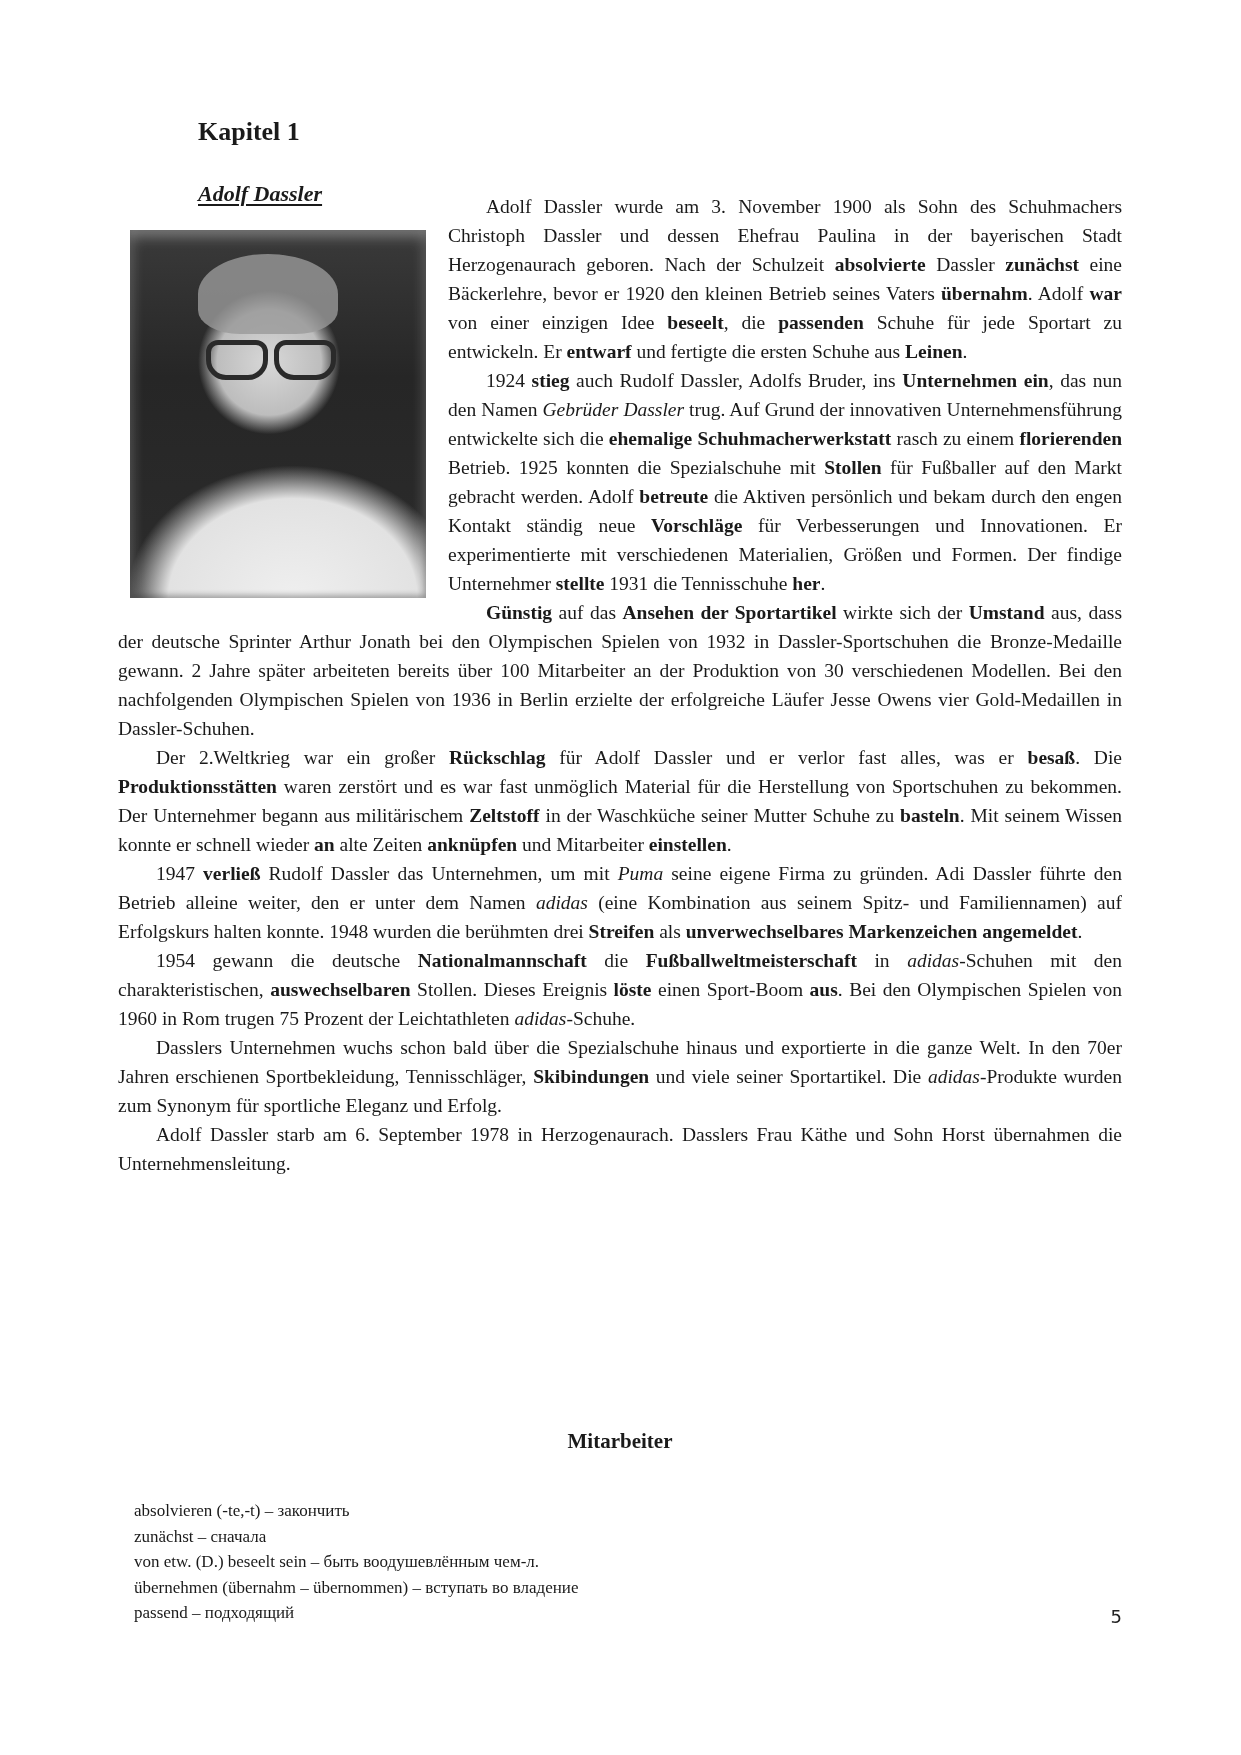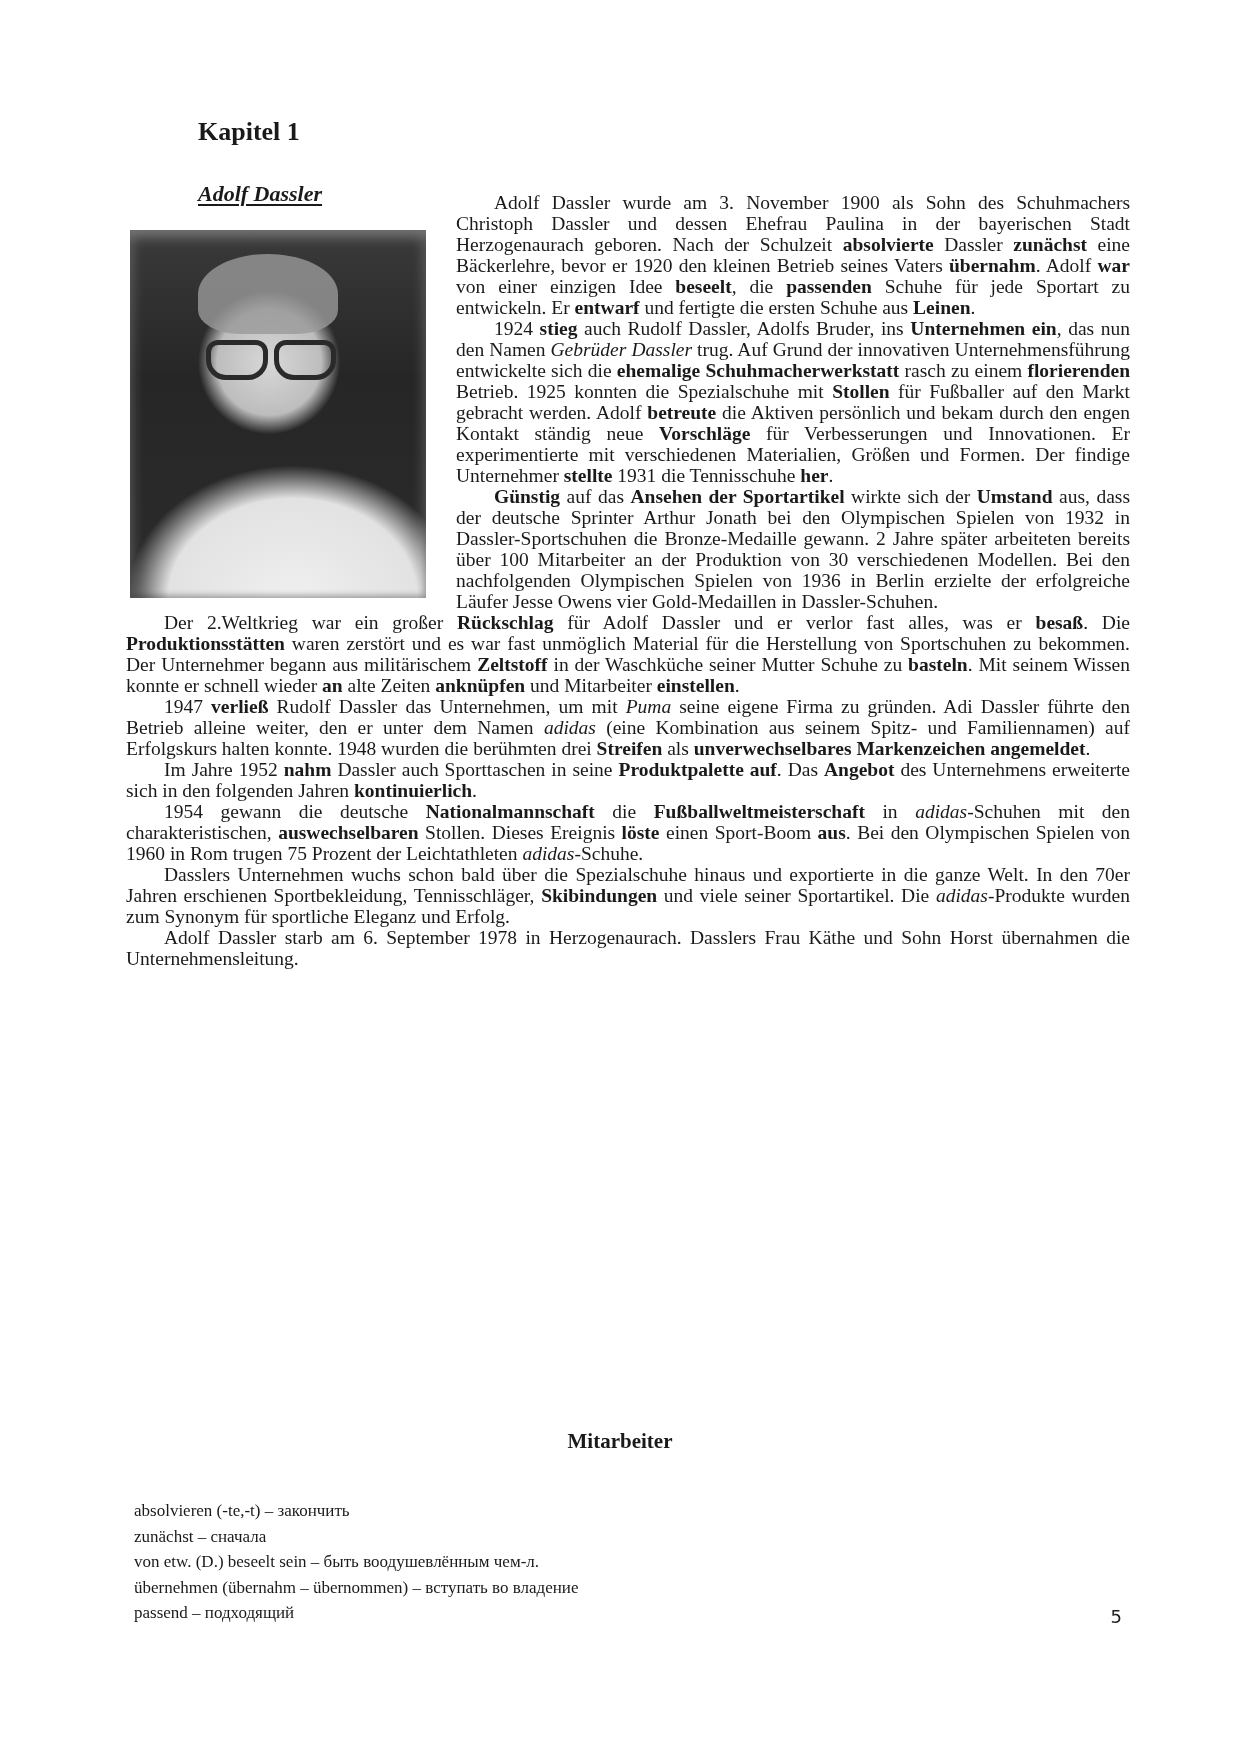--- a/index.html
+++ b/index.html
@@ -35,21 +35,21 @@
     position: absolute; left: 72px; top: 104px; width: 140px; height: 40px;
   }
   .photo .glasses::before, .photo .glasses::after {
     content: ""; position: absolute; top: 6px; width: 52px; height: 30px;
     border: 5px solid #2a2a2a; border-radius: 12px 12px 20px 20px;
   }
   .photo .glasses::before { left: 4px; }
   .photo .glasses::after { left: 72px; }
   .body-text {
     position: absolute; left: 0; top: 192px; width: 1004px;
-    font-size: 19.5px; line-height: 21px; text-align: justify; margin-left: 8px;
+    font-size: 19.5px; line-height: 29px; text-align: justify;
   }
   .float-spacer { float: left; width: 330px; height: 414px; }
   .body-text p { margin: 0; text-indent: 38px; }
   .body-text b { font-weight: bold; }
   .body-text i { font-style: italic; }
   .wortschatz-title {
     position: absolute; top: 1428px; left: 0; width: 1004px; text-align: center;
     font-weight: bold; font-size: 21px; line-height: 26px;
   }
   .vocab-list {
@@ -73,21 +73,20 @@
     <div class="glasses"></div>
   </div>
 
   <div class="body-text" id="body-text">
     <div class="float-spacer"></div>
   <p><span>Adolf Dassler wurde am 3. November 1900 als Sohn des Schuhmachers Christoph Dassler und dessen Ehefrau Paulina in der bayerischen Stadt Herzogenaurach geboren. Nach der Schulzeit </span><b>absolvierte</b><span> Dassler </span><b>zunächst</b><span> eine Bäckerlehre, bevor er 1920 den kleinen Betrieb seines Vaters </span><b>übernahm</b><span>.  Adolf </span><b>war</b><span> von einer einzigen Idee </span><b>beseelt</b><span>, die </span><b>passenden</b><span> Schuhe für jede Sportart zu entwickeln. Er </span><b>entwarf</b><span> und fertigte die ersten Schuhe aus </span><b>Leinen</b><span>.</span></p>
       <p><span>1924 </span><b>stieg</b><span> auch Rudolf  Dassler, Adolfs Bruder, ins </span><b>Unternehmen ein</b><span>, das nun den Namen </span><i>Gebrüder Dassler</i><span> trug. Auf Grund der innovativen Unternehmensführung entwickelte sich die </span><b>ehemalige Schuhmacherwerkstatt</b><span> rasch zu einem </span><b>florierenden</b><span> Betrieb. 1925 konnten die Spezialschuhe mit </span><b>Stollen</b><span> für Fußballer auf den Markt gebracht  werden. Adolf </span><b>betreute</b><span> die Aktiven persönlich und bekam durch den engen Kontakt ständig neue </span><b>Vorschläge</b><span> für Verbesserungen und Innovationen. Er experimentierte mit verschiedenen Materialien, Größen und Formen. Der findige Unternehmer </span><b>stellte</b><span> 1931 die Tennisschuhe </span><b>her</b><span>.</span></p>
       <p><b>Günstig</b><span> auf das </span><b>Ansehen der Sportartikel</b><span> wirkte sich der </span><b>Umstand</b><span> aus, dass der deutsche Sprinter Arthur Jonath bei den Olympischen Spielen von 1932 in Dassler-Sportschuhen die Bronze-Medaille gewann. 2 Jahre später arbeiteten bereits über 100 Mitarbeiter an der Produktion von 30 verschiedenen Modellen.  Bei den nachfolgenden Olympischen Spielen von 1936 in Berlin erzielte der erfolgreiche Läufer Jesse Owens vier Gold-Medaillen in Dassler-Schuhen.</span></p>
       <p><span>Der 2.Weltkrieg war ein großer </span><b>Rückschlag</b><span> für Adolf Dassler und er verlor fast alles, was er </span><b>besaß</b><span>. Die </span><b>Produktionsstätten</b><span> waren zerstört und es war fast unmöglich Material für die Herstellung von Sportschuhen zu bekommen. Der Unternehmer begann aus militärischem </span><b>Zeltstoff</b><span> in der Waschküche seiner Mutter Schuhe zu </span><b>basteln</b><span>. Mit seinem Wissen konnte er schnell wieder </span><b>an</b><span> alte Zeiten </span><b>anknüpfen</b><span> und Mitarbeiter </span><b>einstellen</b><span>.</span></p>
       <p><span>1947 </span><b>verließ</b><span> Rudolf Dassler das Unternehmen, um mit </span><i>Puma</i><span> seine eigene Firma zu gründen. Adi Dassler führte den Betrieb alleine weiter, den er unter dem Namen </span><i>adidas</i><span> (eine Kombination aus seinem Spitz- und Familiennamen) auf Erfolgskurs halten konnte. 1948 wurden die berühmten drei </span><b>Streifen</b><span> als </span><b>unverwechselbares Markenzeichen angemeldet</b><span>.</span></p>
-      <p><span>Im Jahre 1952 </span><b>nahm</b><span> Dassler auch Sporttaschen in seine </span><b>Produktpalette auf</b><span>. Das </span><b>Angebot</b><span> des Unternehmens erweiterte sich in den folgenden Jahren </span><b>kontinuierlich</b><span>.</span></p>
       <p><span>1954 gewann die deutsche </span><b>Nationalmannschaft</b><span> die </span><b>Fußballweltmeisterschaft</b><span> in </span><i>adidas</i><span>-Schuhen mit den charakteristischen, </span><b>auswechselbaren</b><span> Stollen. Dieses Ereignis </span><b>löste</b><span> einen Sport-Boom </span><b>aus</b><span>. Bei den Olympischen Spielen von 1960 in Rom trugen 75 Prozent der Leichtathleten </span><i>adidas</i><span>-Schuhe.</span></p>
       <p><span>Dasslers Unternehmen wuchs schon bald über die Spezialschuhe hinaus und exportierte in die ganze Welt. In den 70er Jahren erschienen Sportbekleidung, Tennisschläger, </span><b>Skibindungen</b><span> und viele seiner Sportartikel. Die </span><i>adidas</i><span>-Produkte wurden zum Synonym für sportliche Eleganz und Erfolg.</span></p>
       <p><span>Adolf Dassler starb am 6. September 1978 in Herzogenaurach. Dasslers Frau Käthe und Sohn Horst übernahmen die Unternehmensleitung.</span></p>
     </div>
 
   <div class="wortschatz-title">Mitarbeiter</div>
   <ul class="vocab-list" id="vocab-list">
       <li>absolvieren (-te,-t) – закончить</li>
       <li>zunächst – сначала</li>
       <li>von etw. (D.) beseelt sein – быть воодушевлённым чем-л.</li>

